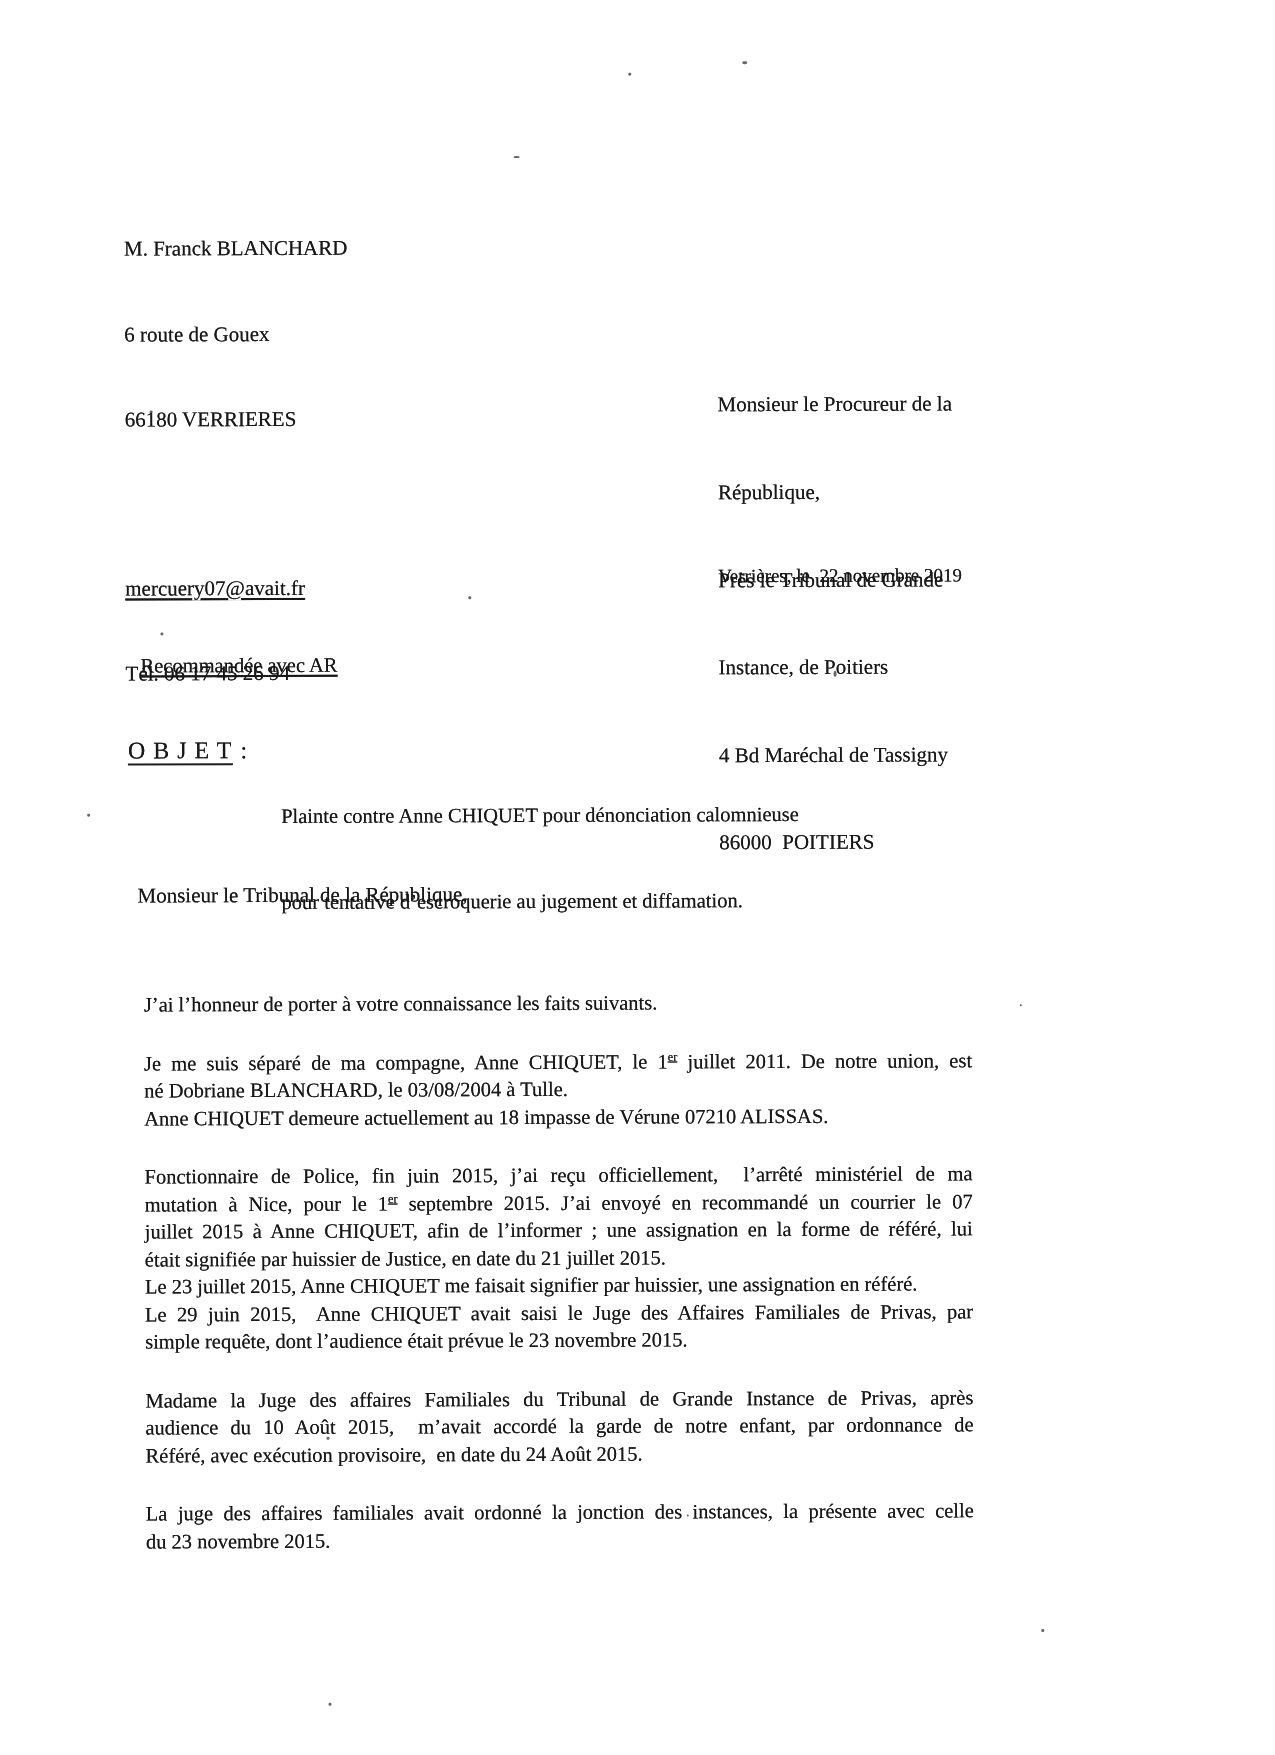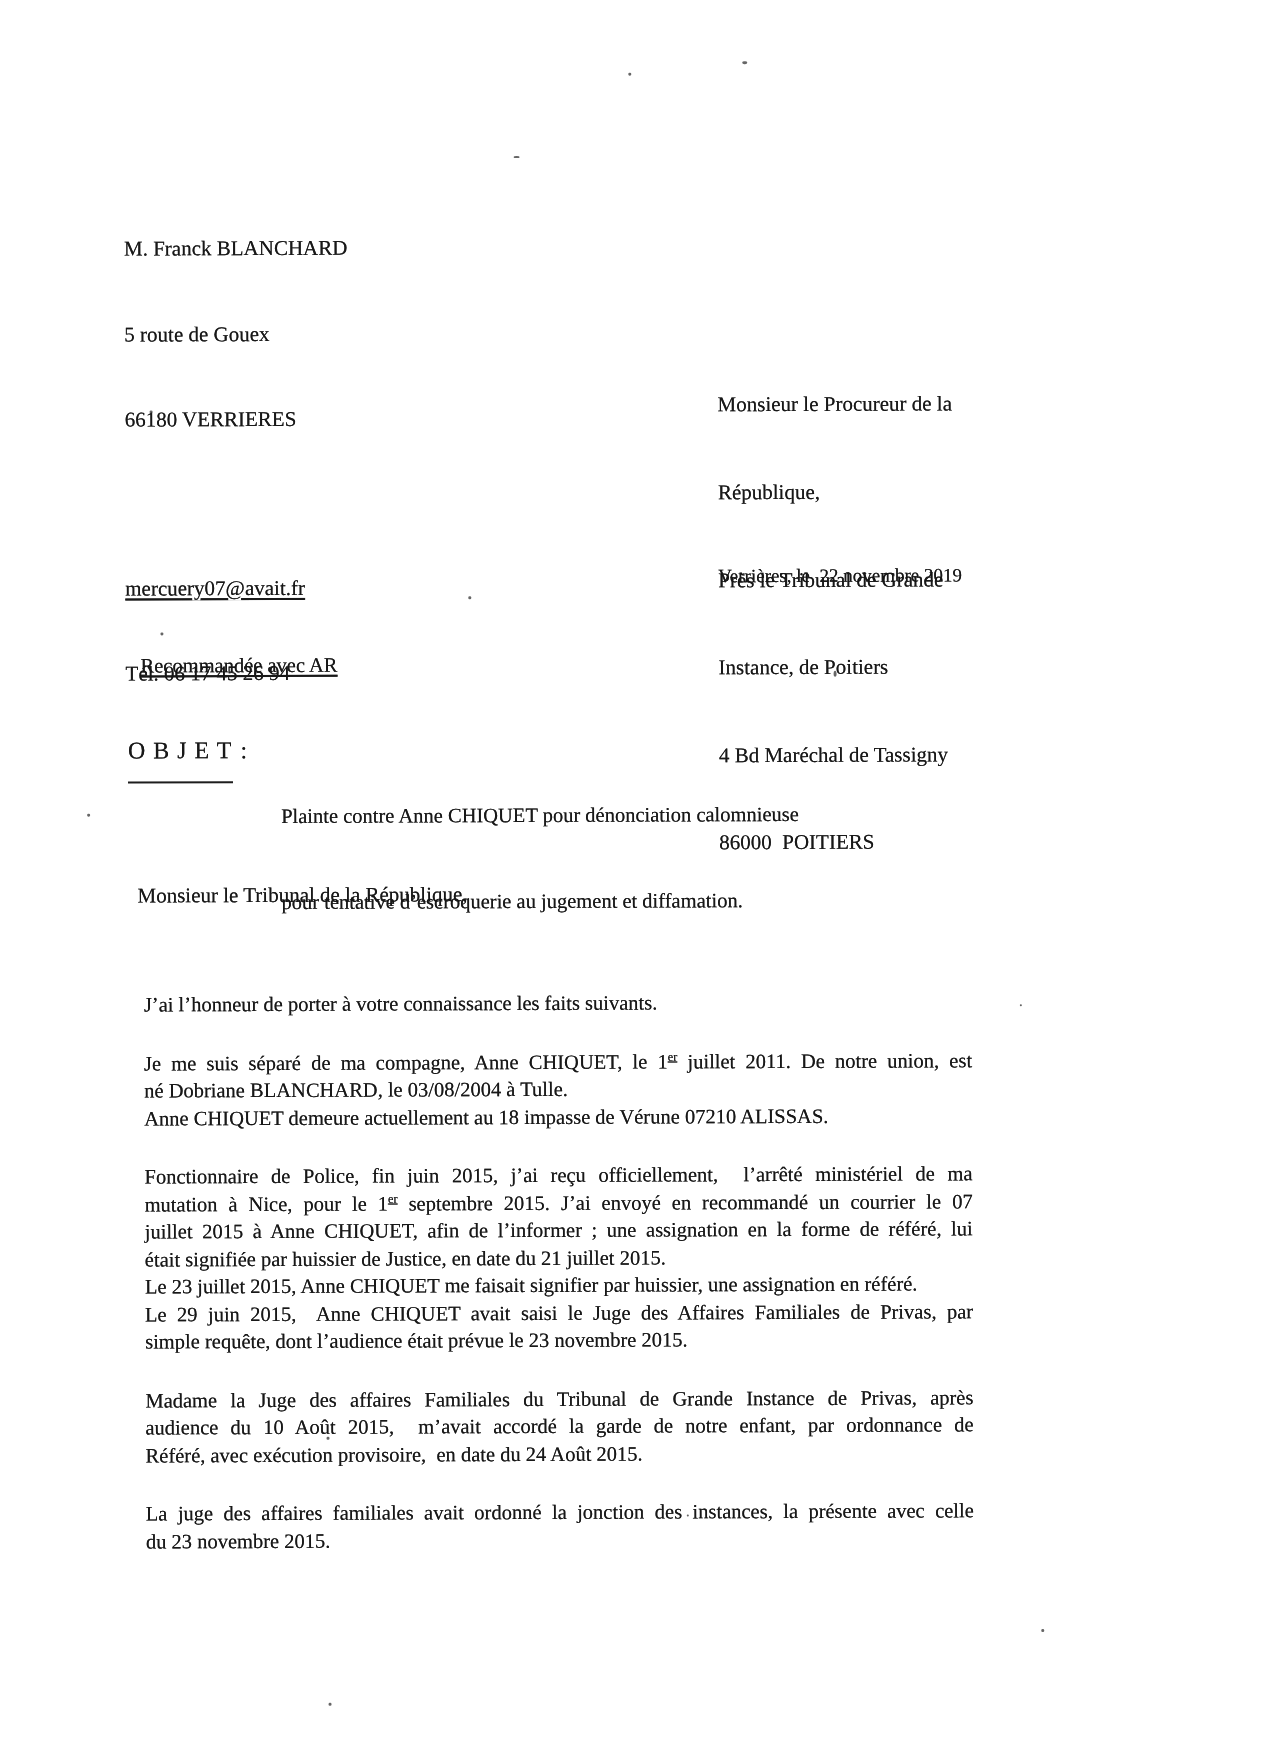--- a/index.html
+++ b/index.html
@@ -36,21 +36,21 @@
 
   .registered    { left: 138px; top: 651px; font-size: 20.5px; }
 
   .subject-label {
     left: 125px; top: 736px;
     font-size: 24px; letter-spacing: 1px;
     white-space: pre;
   }
   .subject-label .ul-part {
     border-bottom: 2px solid #1d1d1d;
-    padding-bottom: 18px;
+    padding-bottom: 0;
   }
   .subject-label .colon { margin-left: 8px; }
   .subject-text  { left: 278px; top: 744px; width: 580px; line-height: 28.5px; }
 
   .salutation    { left: 134px; top: 881px; font-size: 21px; }
 
   .body-block    { left: 140px; top: 990px; width: 828px; }
   .para          { margin-bottom: 31px; }
   .line          { white-space: pre-wrap; }
   .line.just     { text-align: justify; text-align-last: justify; }
@@ -64,21 +64,21 @@
   }
 </style>
 </head>
 <body>
 
 <div class="page">
   <div class="content">
 
     <div class="abs sender">
       <div>M. Franck BLANCHARD</div>
-      <div>5 route de Gouex</div>
+      <div>6 route de Gouex</div>
       <div>66180 VERRIERES</div>
       <div class="sender-contact">
         <div class="underline">mercuery07@avait.fr</div>
         <div>Tél. 06 17 45 26 94</div>
       </div>
     </div>
 
     <div class="abs recipient">
       <div>Monsieur le Procureur de la</div>
       <div>République,</div>

